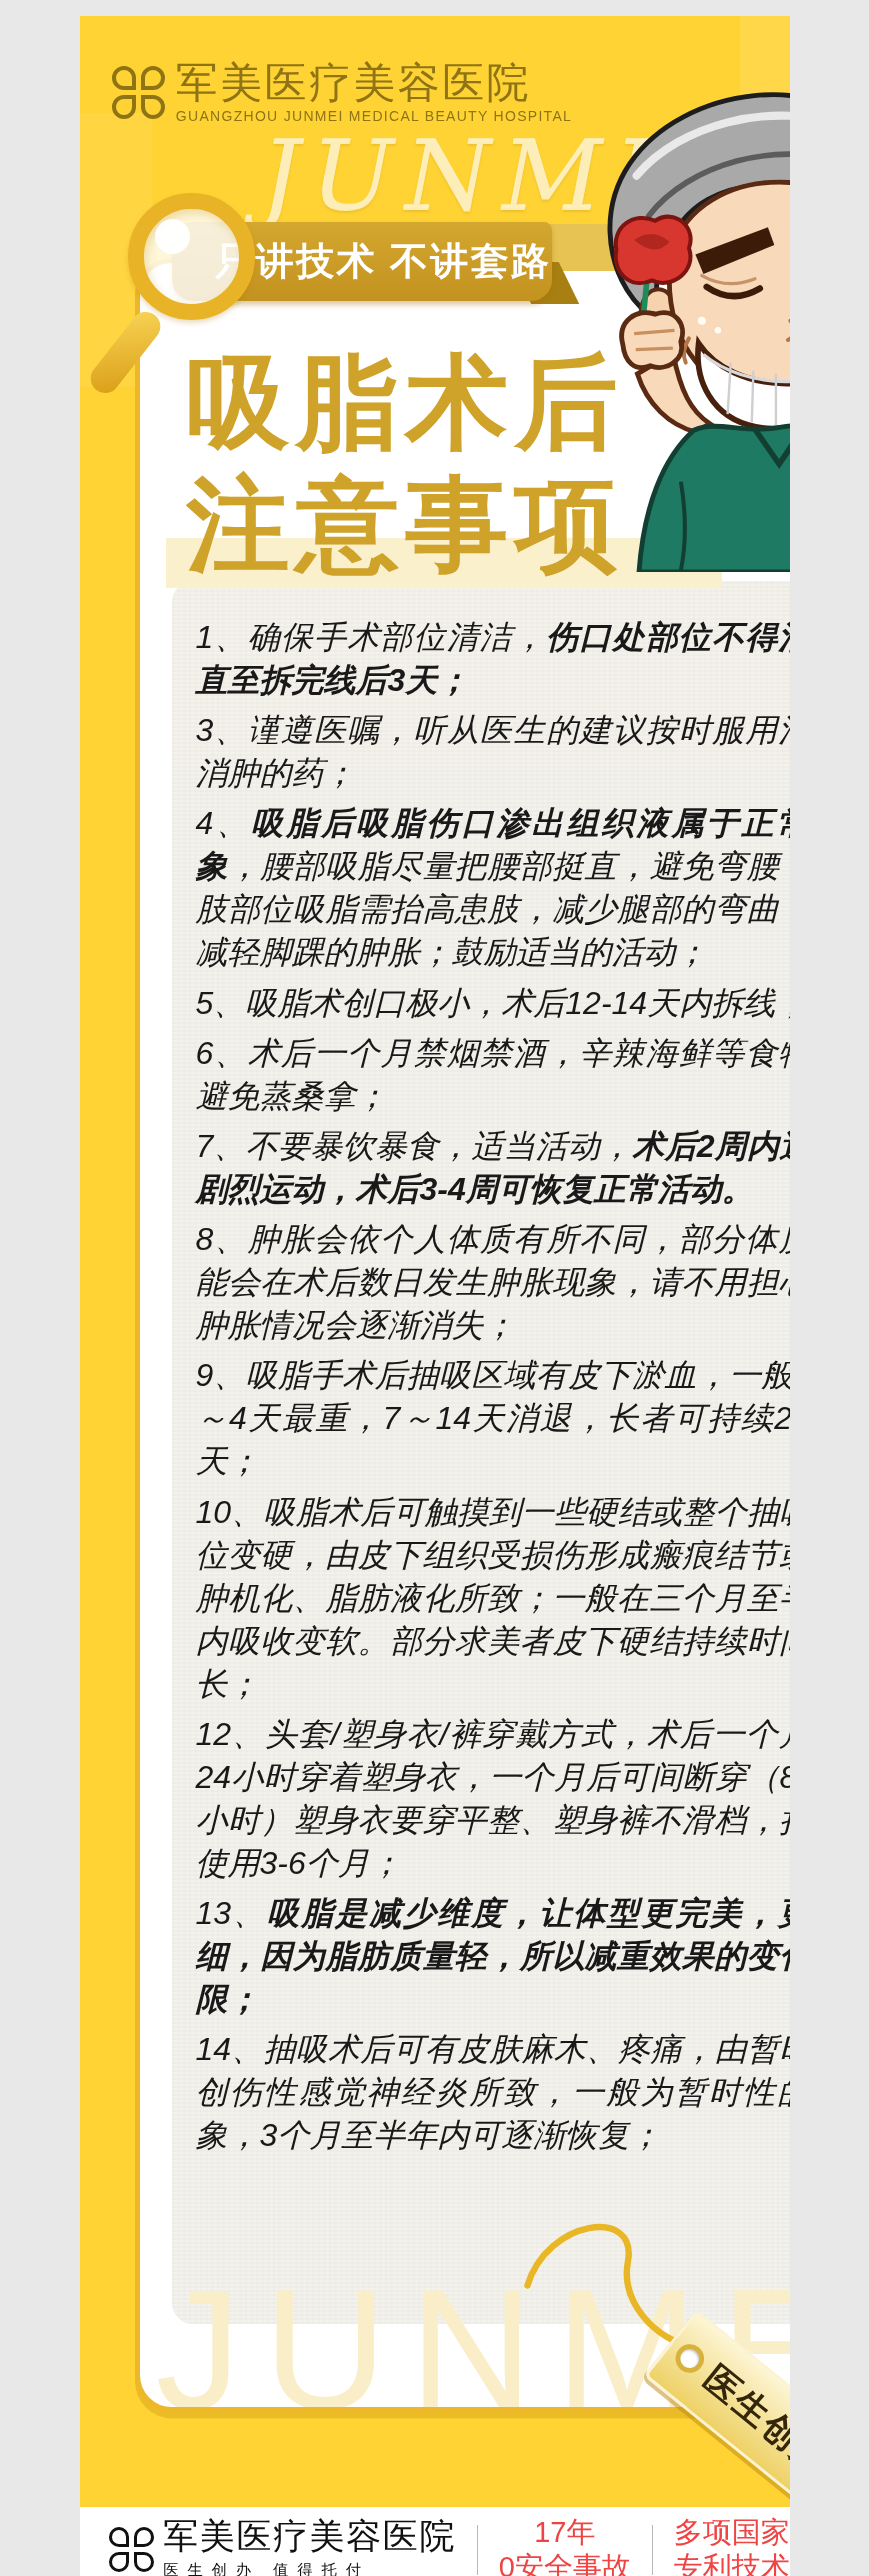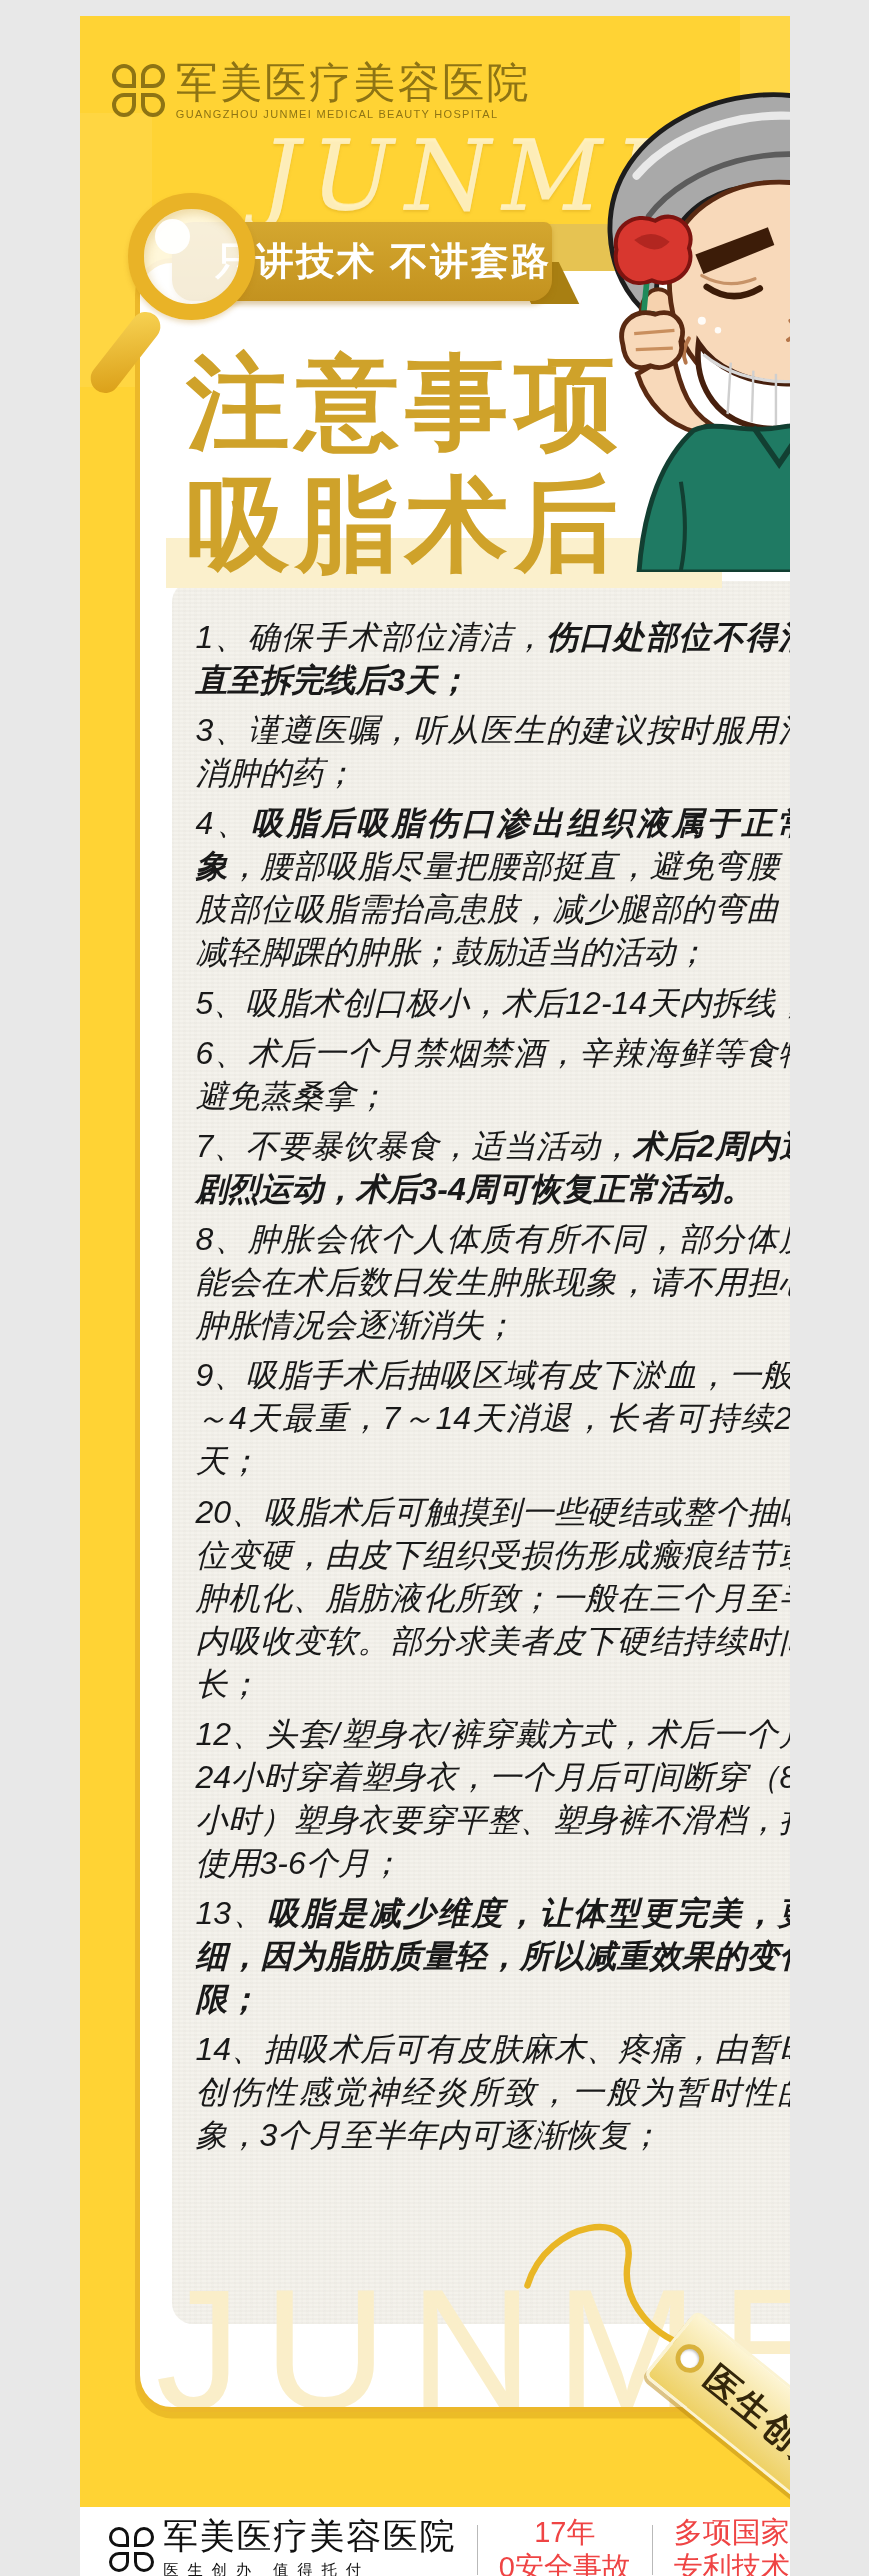--- a/index.html
+++ b/index.html
@@ -18,21 +18,21 @@
 
   
   .logo-row{left:32px;top:45px;display:flex;align-items:center;gap:11.3px;}
   .petals{position:relative;width:53px;height:53px;}
   .petal{position:absolute;width:24px;height:24px;border:4px solid #8e7414;background:transparent;}
   .petal.tl{left:0;top:0;border-radius:50% 50% 0 50%;}
   .petal.tr{right:0;top:0;border-radius:50% 50% 50% 0;}
   .petal.bl{left:0;bottom:0;border-radius:50% 0 50% 50%;}
   .petal.br{right:0;bottom:0;border-radius:0 50% 50% 50%;}
   .logo-cn{font-size:42px;color:#8e7414;letter-spacing:2.4px;font-weight:500;line-height:1.05;}
-  .logo-en{font-size:11px;color:#8e7414;letter-spacing:1.3px;margin-top:3.2px;}
+  .logo-en{font-size:14px;color:#8e7414;letter-spacing:1.3px;margin-top:3.2px;}
 
   
   .script-mark{
     left:181px;top:103px;font-family:"DejaVu Serif",serif;font-style:italic;
     font-size:98px;letter-spacing:11.3px;color:rgba(255,242,196,.85);
     text-shadow:0 2.4px 2.4px rgba(210,160,30,.35), 0 -0.8px 0 rgba(255,255,255,.55);
     z-index:2;
   }
 
   
@@ -144,22 +144,22 @@
       <div class="logo-en">GUANGZHOU JUNMEI MEDICAL BEAUTY HOSPITAL</div>
     </div>
   </div>
 
   <div class="abs script-mark">JUNMEI</div>
 
   <div class="abs card">
 
     <div class="abs title-hl" style="left:26px;top:275px;"></div>
     <div class="abs title" style="left:47px;top:79px;">
+      <div>吸脂术后</div>
       <div>注意事项</div>
-      <div>吸脂术后</div>
     </div>
 
     <div class="abs paper">
       <div class="notice">
   <p><span class="i-num hidden-empty">1、</span><span class="i-pre hidden-empty">确保手术部位清洁，</span><span class="i-strong hidden-empty">伤口处部位不得沾水直至拆完线后3天；</span></p>
 
 
   <p><span class="i-num hidden-empty">3、</span><span class="i-pre hidden-empty">谨遵医嘱，听从医生的建议按时服用消炎消肿的药；</span></p>
 
   <p><span class="i-num hidden-empty">4、</span><span class="i-strong hidden-empty">吸脂后吸脂伤口渗出组织液属于正常现象</span><span class="i-post hidden-empty">，腰部吸脂尽量把腰部挺直，避免弯腰；四肢部位吸脂需抬高患肢，减少腿部的弯曲，以减轻脚踝的肿胀；鼓励适当的活动；</span></p>
@@ -167,21 +167,21 @@
   <p><span class="i-num hidden-empty">5、</span><span class="i-pre hidden-empty">吸脂术创口极小，术后12-14天内拆线；</span></p>
 
   <p><span class="i-num hidden-empty">6、</span><span class="i-pre hidden-empty">术后一个月禁烟禁酒，辛辣海鲜等食物，避免蒸桑拿；</span></p>
 
   <p><span class="i-num hidden-empty">7、</span><span class="i-pre hidden-empty">不要暴饮暴食，适当活动，</span><span class="i-strong hidden-empty">术后2周内避免剧烈运动，术后3-4周可恢复正常活动。</span></p>
 
   <p><span class="i-num hidden-empty">8、</span><span class="i-pre hidden-empty">肿胀会依个人体质有所不同，部分体质可能会在术后数日发生肿胀现象，请不用担心，肿胀情况会逐渐消失；</span></p>
 
   <p><span class="i-num hidden-empty">9、</span><span class="i-pre hidden-empty">吸脂手术后抽吸区域有皮下淤血，一般在3～4天最重，7～14天消退，长者可持续20余天；</span></p>
 
-  <p><span class="i-num hidden-empty">20、</span><span class="i-pre hidden-empty">吸脂术后可触摸到一些硬结或整个抽吸部位变硬，由皮下组织受损伤形成瘢痕结节或血肿机化、脂肪液化所致；一般在三个月至半年内吸收变软。部分求美者皮下硬结持续时间较长；</span></p>
+  <p><span class="i-num hidden-empty">10、</span><span class="i-pre hidden-empty">吸脂术后可触摸到一些硬结或整个抽吸部位变硬，由皮下组织受损伤形成瘢痕结节或血肿机化、脂肪液化所致；一般在三个月至半年内吸收变软。部分求美者皮下硬结持续时间较长；</span></p>
 
 
   <p><span class="i-num hidden-empty">12、</span><span class="i-pre hidden-empty">头套/塑身衣/裤穿戴方式，术后一个月内24小时穿着塑身衣，一个月后可间断穿（8-12小时）塑身衣要穿平整、塑身裤不滑档，持续使用3-6个月；</span></p>
 
   <p><span class="i-num hidden-empty">13、</span><span class="i-strong hidden-empty">吸脂是减少维度，让体型更完美，更纤细，因为脂肪质量轻，所以减重效果的变化有限；</span></p>
 
   <p><span class="i-num hidden-empty">14、</span><span class="i-pre hidden-empty">抽吸术后可有皮肤麻木、疼痛，由暂时性创伤性感觉神经炎所致，一般为暂时性的现象，3个月至半年内可逐渐恢复；</span></p>
 
 </div>
     </div>

